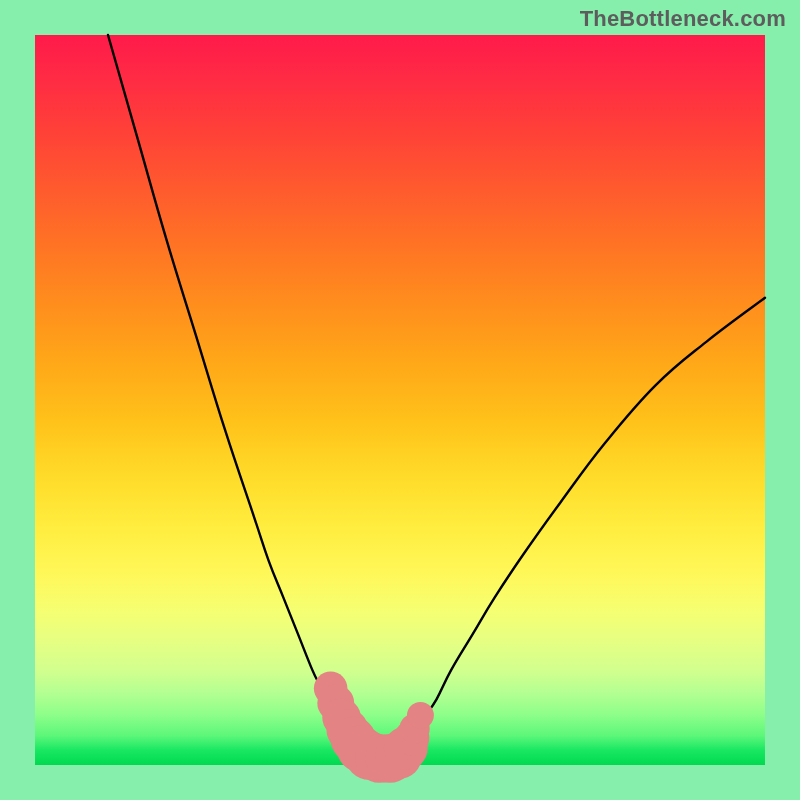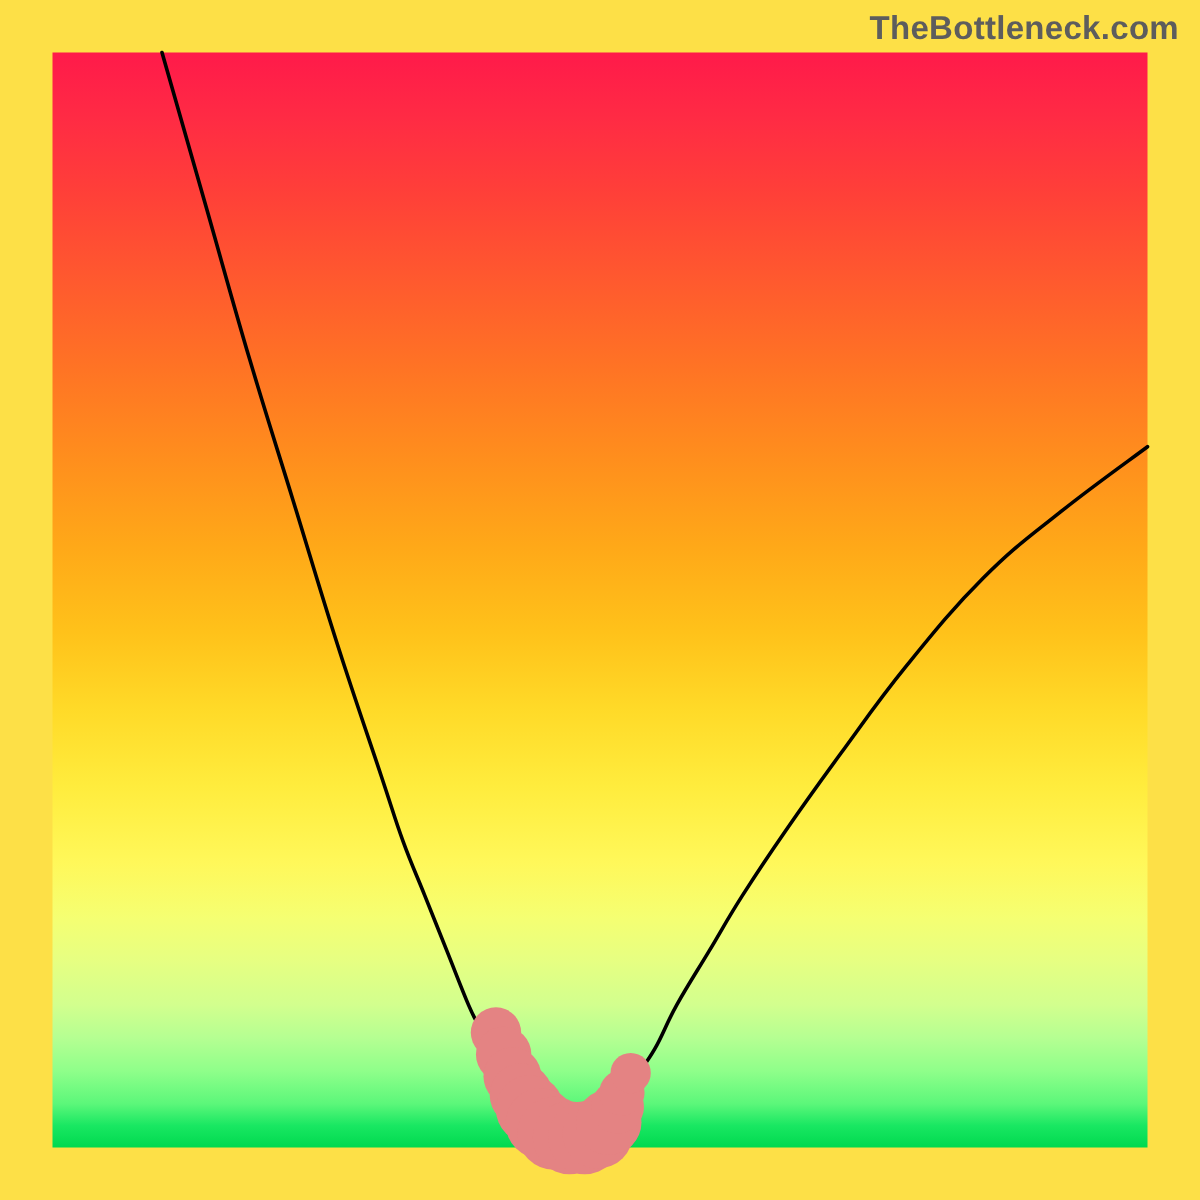--- a/index.html
+++ b/index.html
@@ -1,21 +1,21 @@
 <!DOCTYPE html>
 <html><head>
 <meta charset="utf-8">
 <style>
   * { margin: 0; padding: 0; box-sizing: border-box; }
   html, body { width: 800px; height: 800px; background: #000; overflow: hidden; }
   .frame {
     position: absolute;
     left: 0; top: 0;
     width: 800px; height: 800px;
-    background: #fde047;
+    background: #86efac;
   }
   .watermark {
     position: absolute;
     top: 6px;
     right: 14px;
     font-family: Arial, Helvetica, sans-serif;
     font-size: 22px;
     font-weight: 600;
     color: #5d5d5d;
     letter-spacing: 0.2px;

